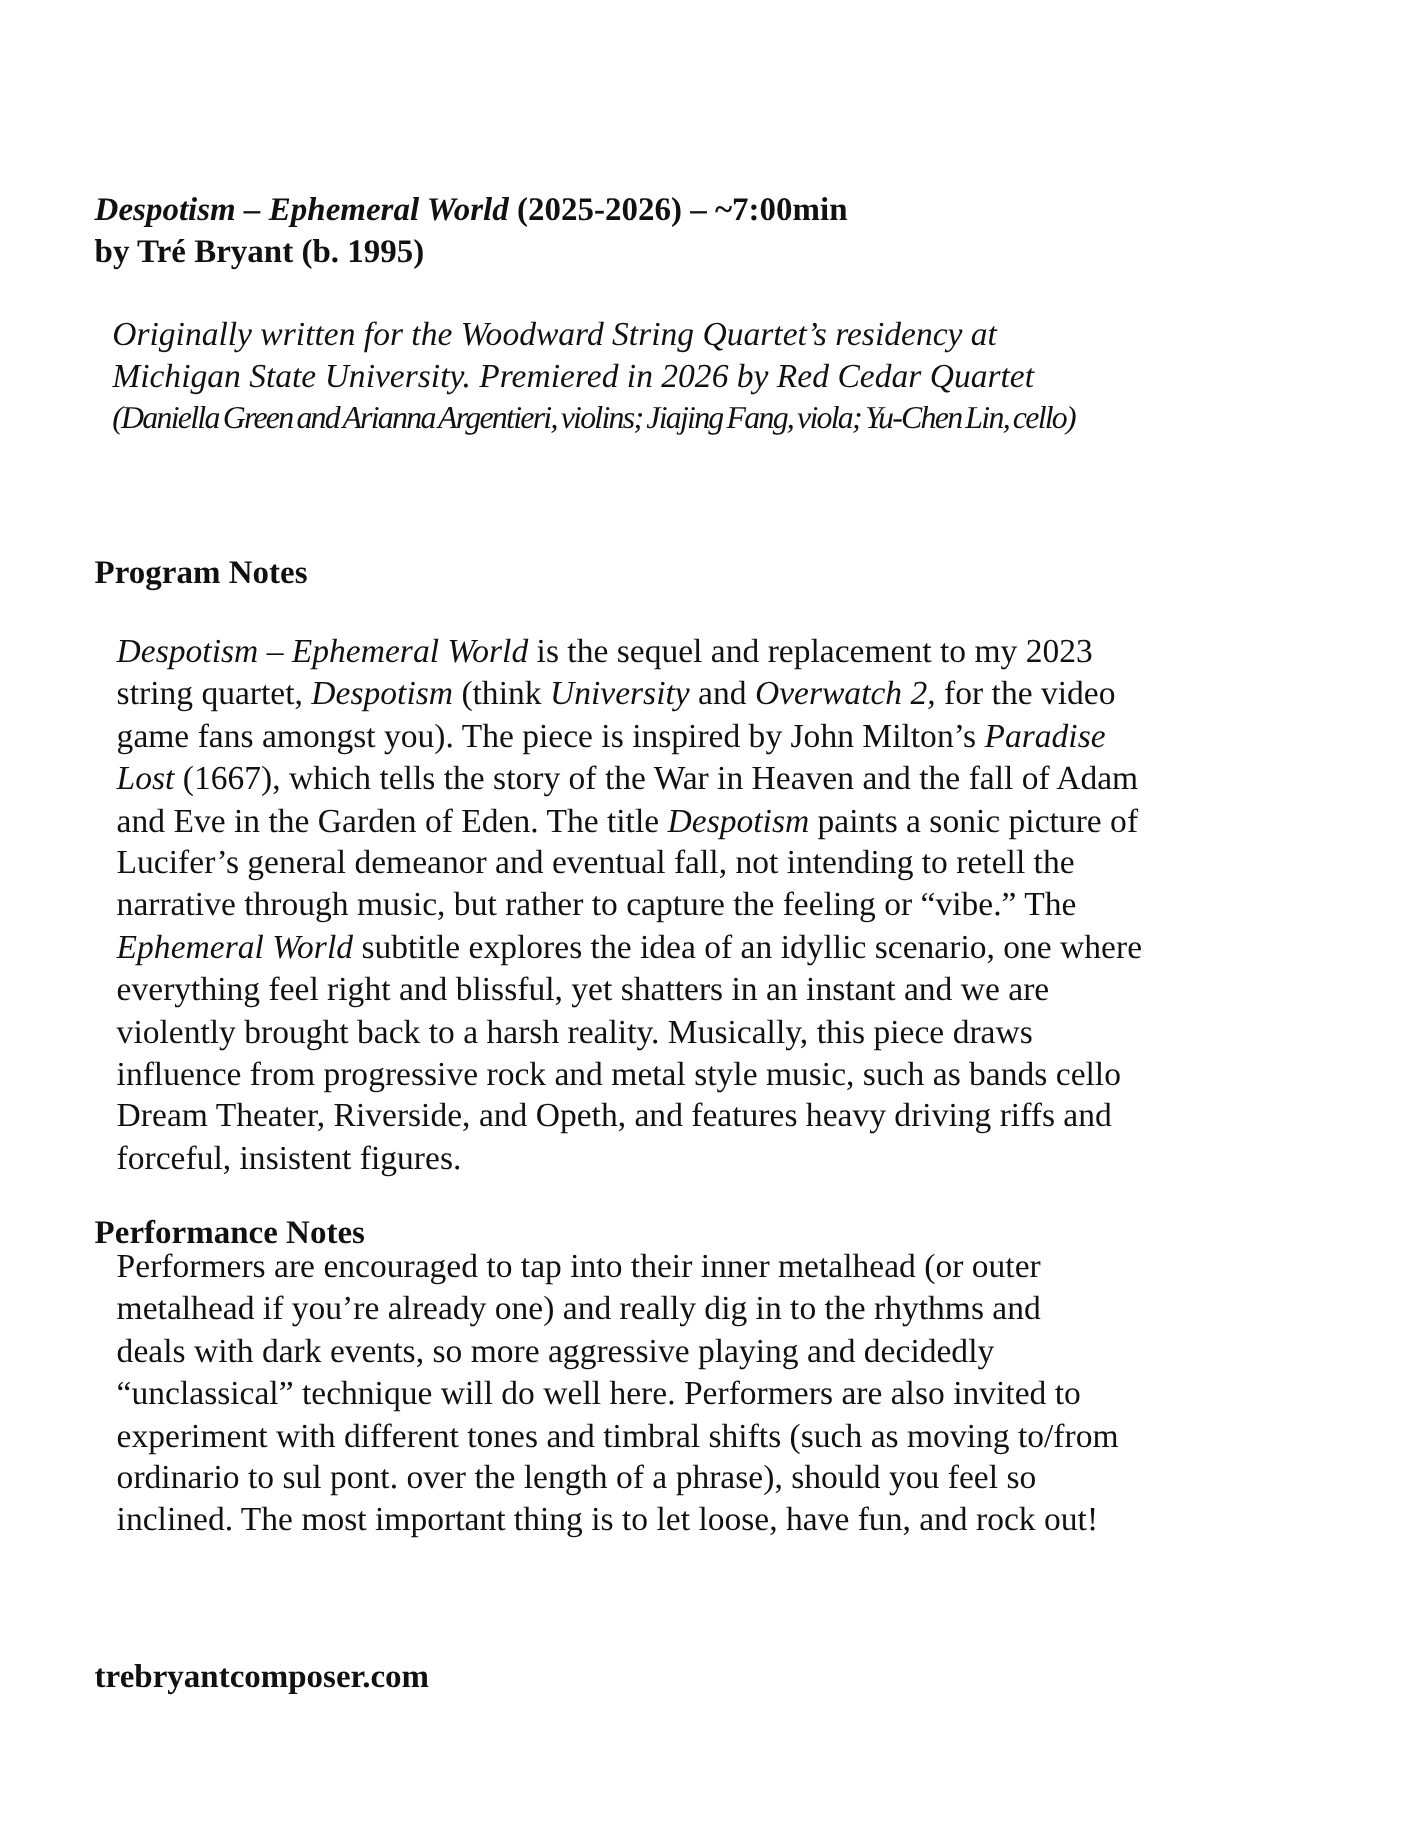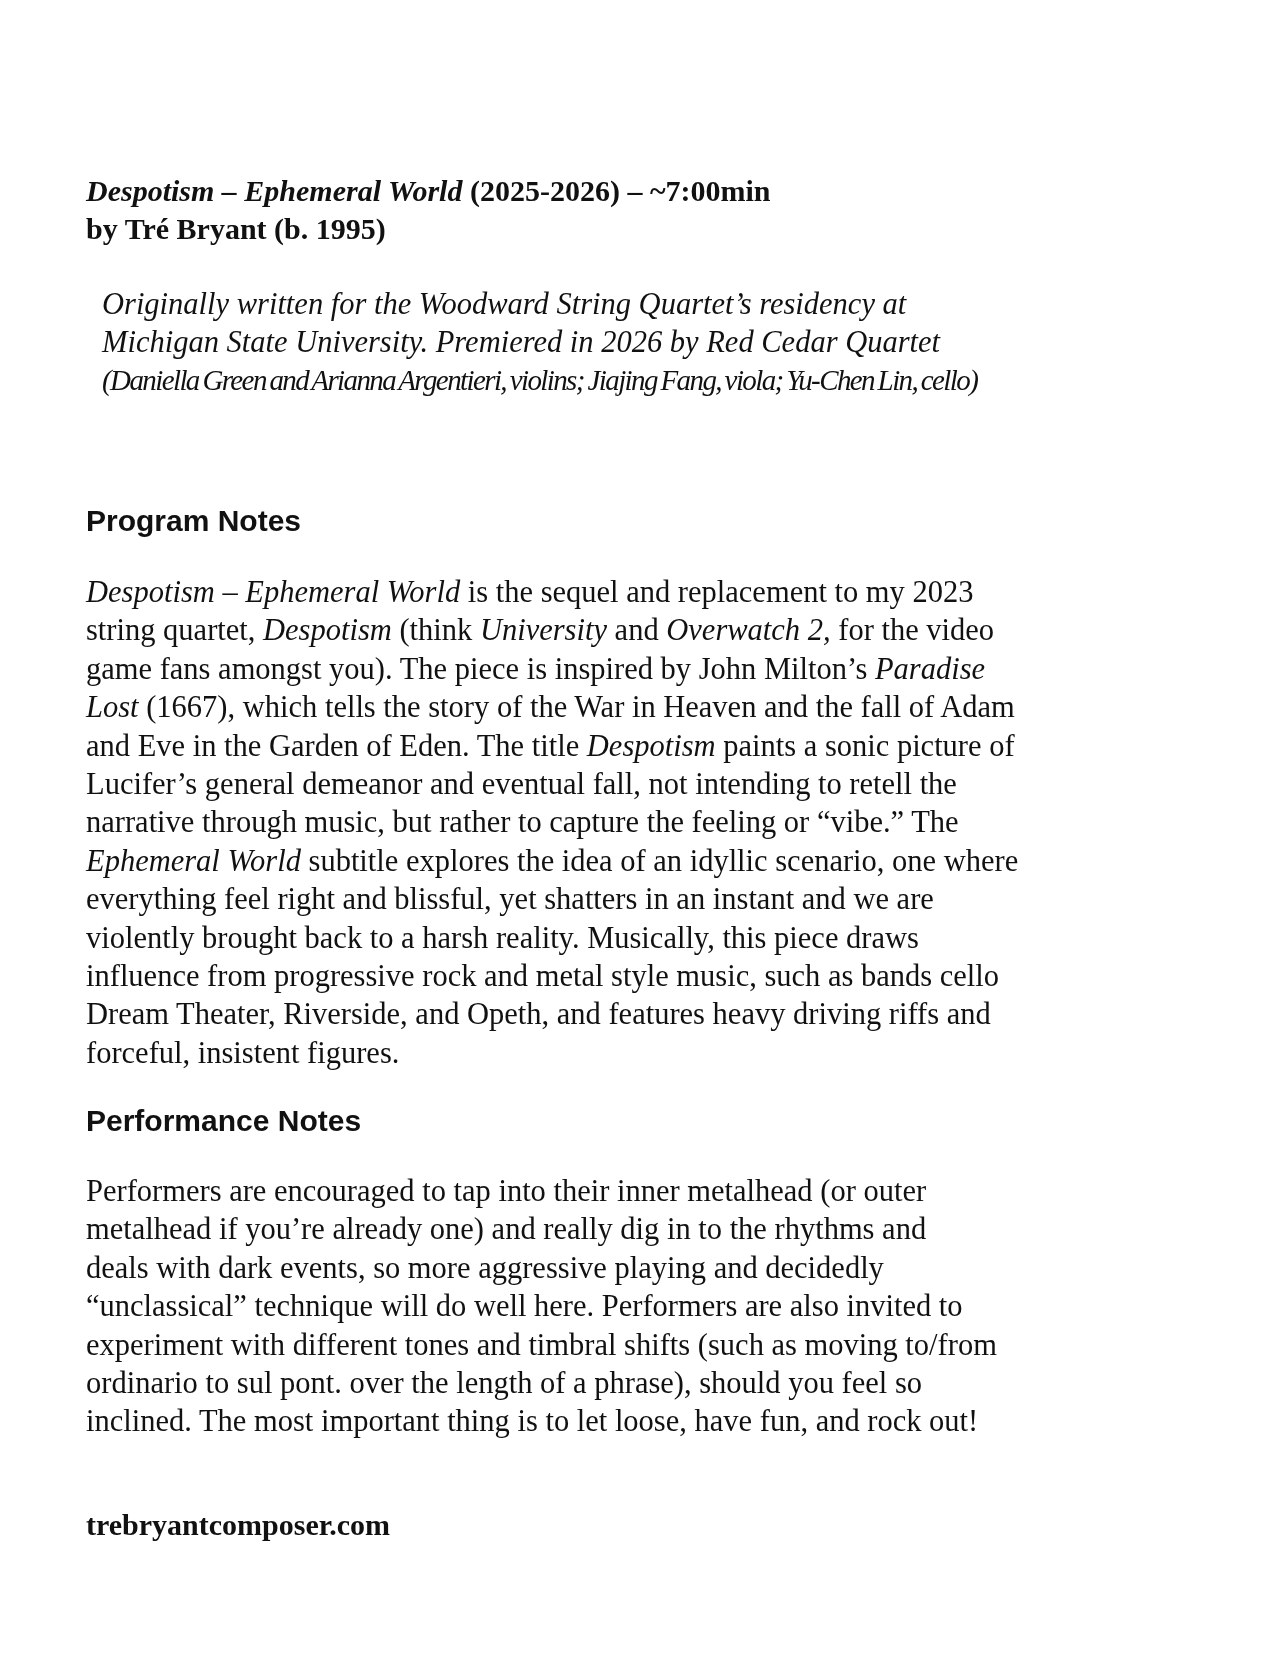--- a/index.html
+++ b/index.html
@@ -43,42 +43,43 @@
       white-space: nowrap;
     }
     .dedication .tight {
       letter-spacing: -1.6px;
       word-spacing: -2px;
       font-size: 29px;
     }
     .section-heading {
       position: absolute;
       left: 0;
-      font-family: Liberation Sans, sans-serif;
+      font-family: Liberation Serif, serif;
       font-weight: bold;
       font-size: 30px;
       line-height: 38px;
       white-space: nowrap;
     }
     #program-heading { top: 502px; }
     #performance-heading { top: 1102px; }
     .body-text {
       position: absolute;
       left: 0;
       font-family: "Liberation Serif", "DejaVu Serif", serif;
       font-size: 30.5px;
       line-height: 38.4px;
     }
     .body-text .line {
       display: block;
       white-space: nowrap;
+      margin-left: 20px;
     }
     .body-text i { font-style: italic; }
     #program-body { top: 573px; }
-    #performance-body { top: 1172px; font-family: Liberation Serif, serif; }
+    #performance-body { top: 1132px; font-family: Liberation Serif, serif; }
     .website {
       position: absolute;
       top: 1506px;
       left: 0;
       font-family: "Liberation Serif", "DejaVu Serif", serif;
       font-weight: bold;
       font-size: 30px;
       line-height: 38px;
       white-space: nowrap;
     }

